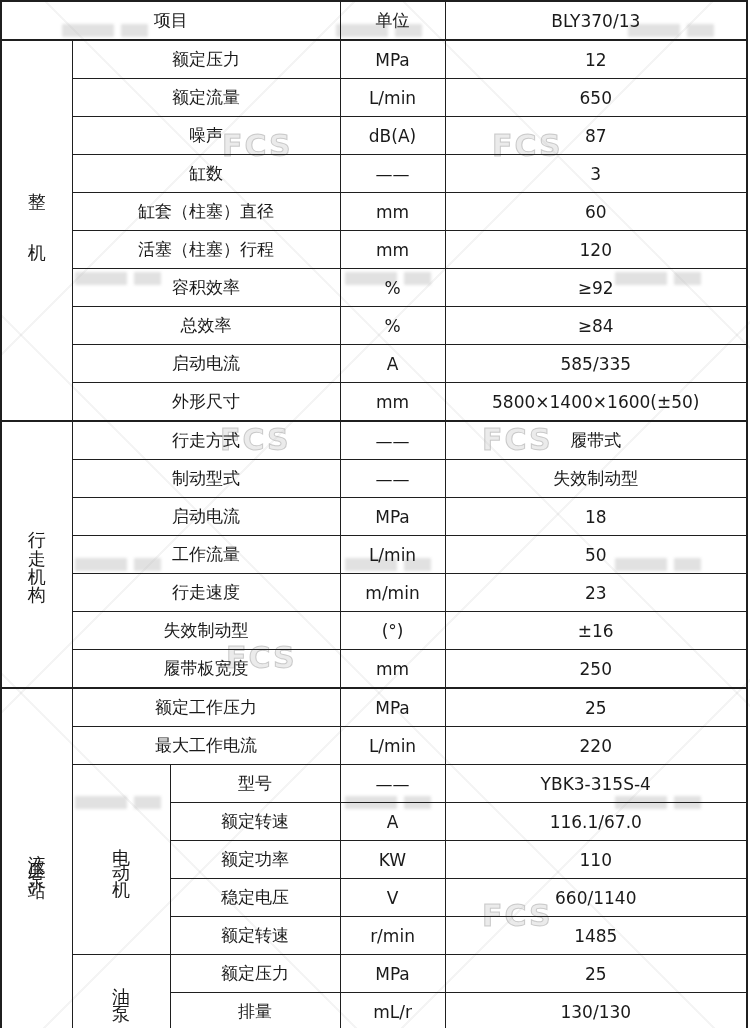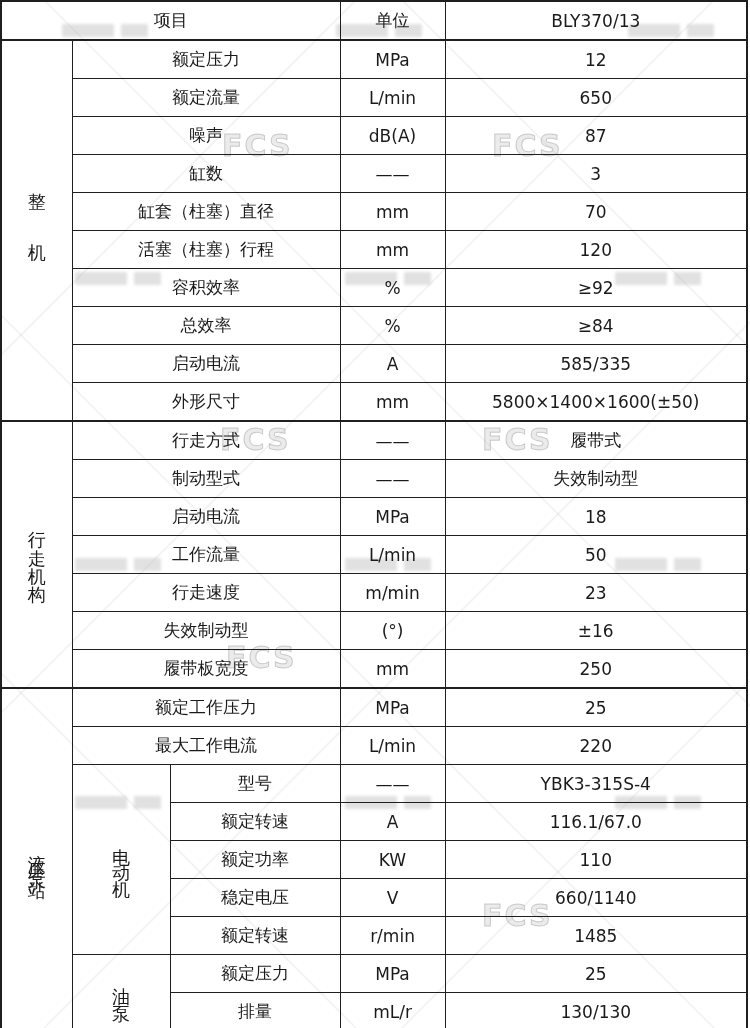--- a/index.html
+++ b/index.html
@@ -150,21 +150,21 @@
       <td>87</td>
     </tr>
     <tr>
       <td colspan="2">缸数</td>
       <td>——</td>
       <td>3</td>
     </tr>
     <tr>
       <td colspan="2">缸套（柱塞）直径</td>
       <td>mm</td>
-      <td>70</td>
+      <td>60</td>
     </tr>
     <tr>
       <td colspan="2">活塞（柱塞）行程</td>
       <td>mm</td>
       <td>120</td>
     </tr>
     <tr>
       <td colspan="2">容积效率</td>
       <td>%</td>
       <td>≥92</td>

